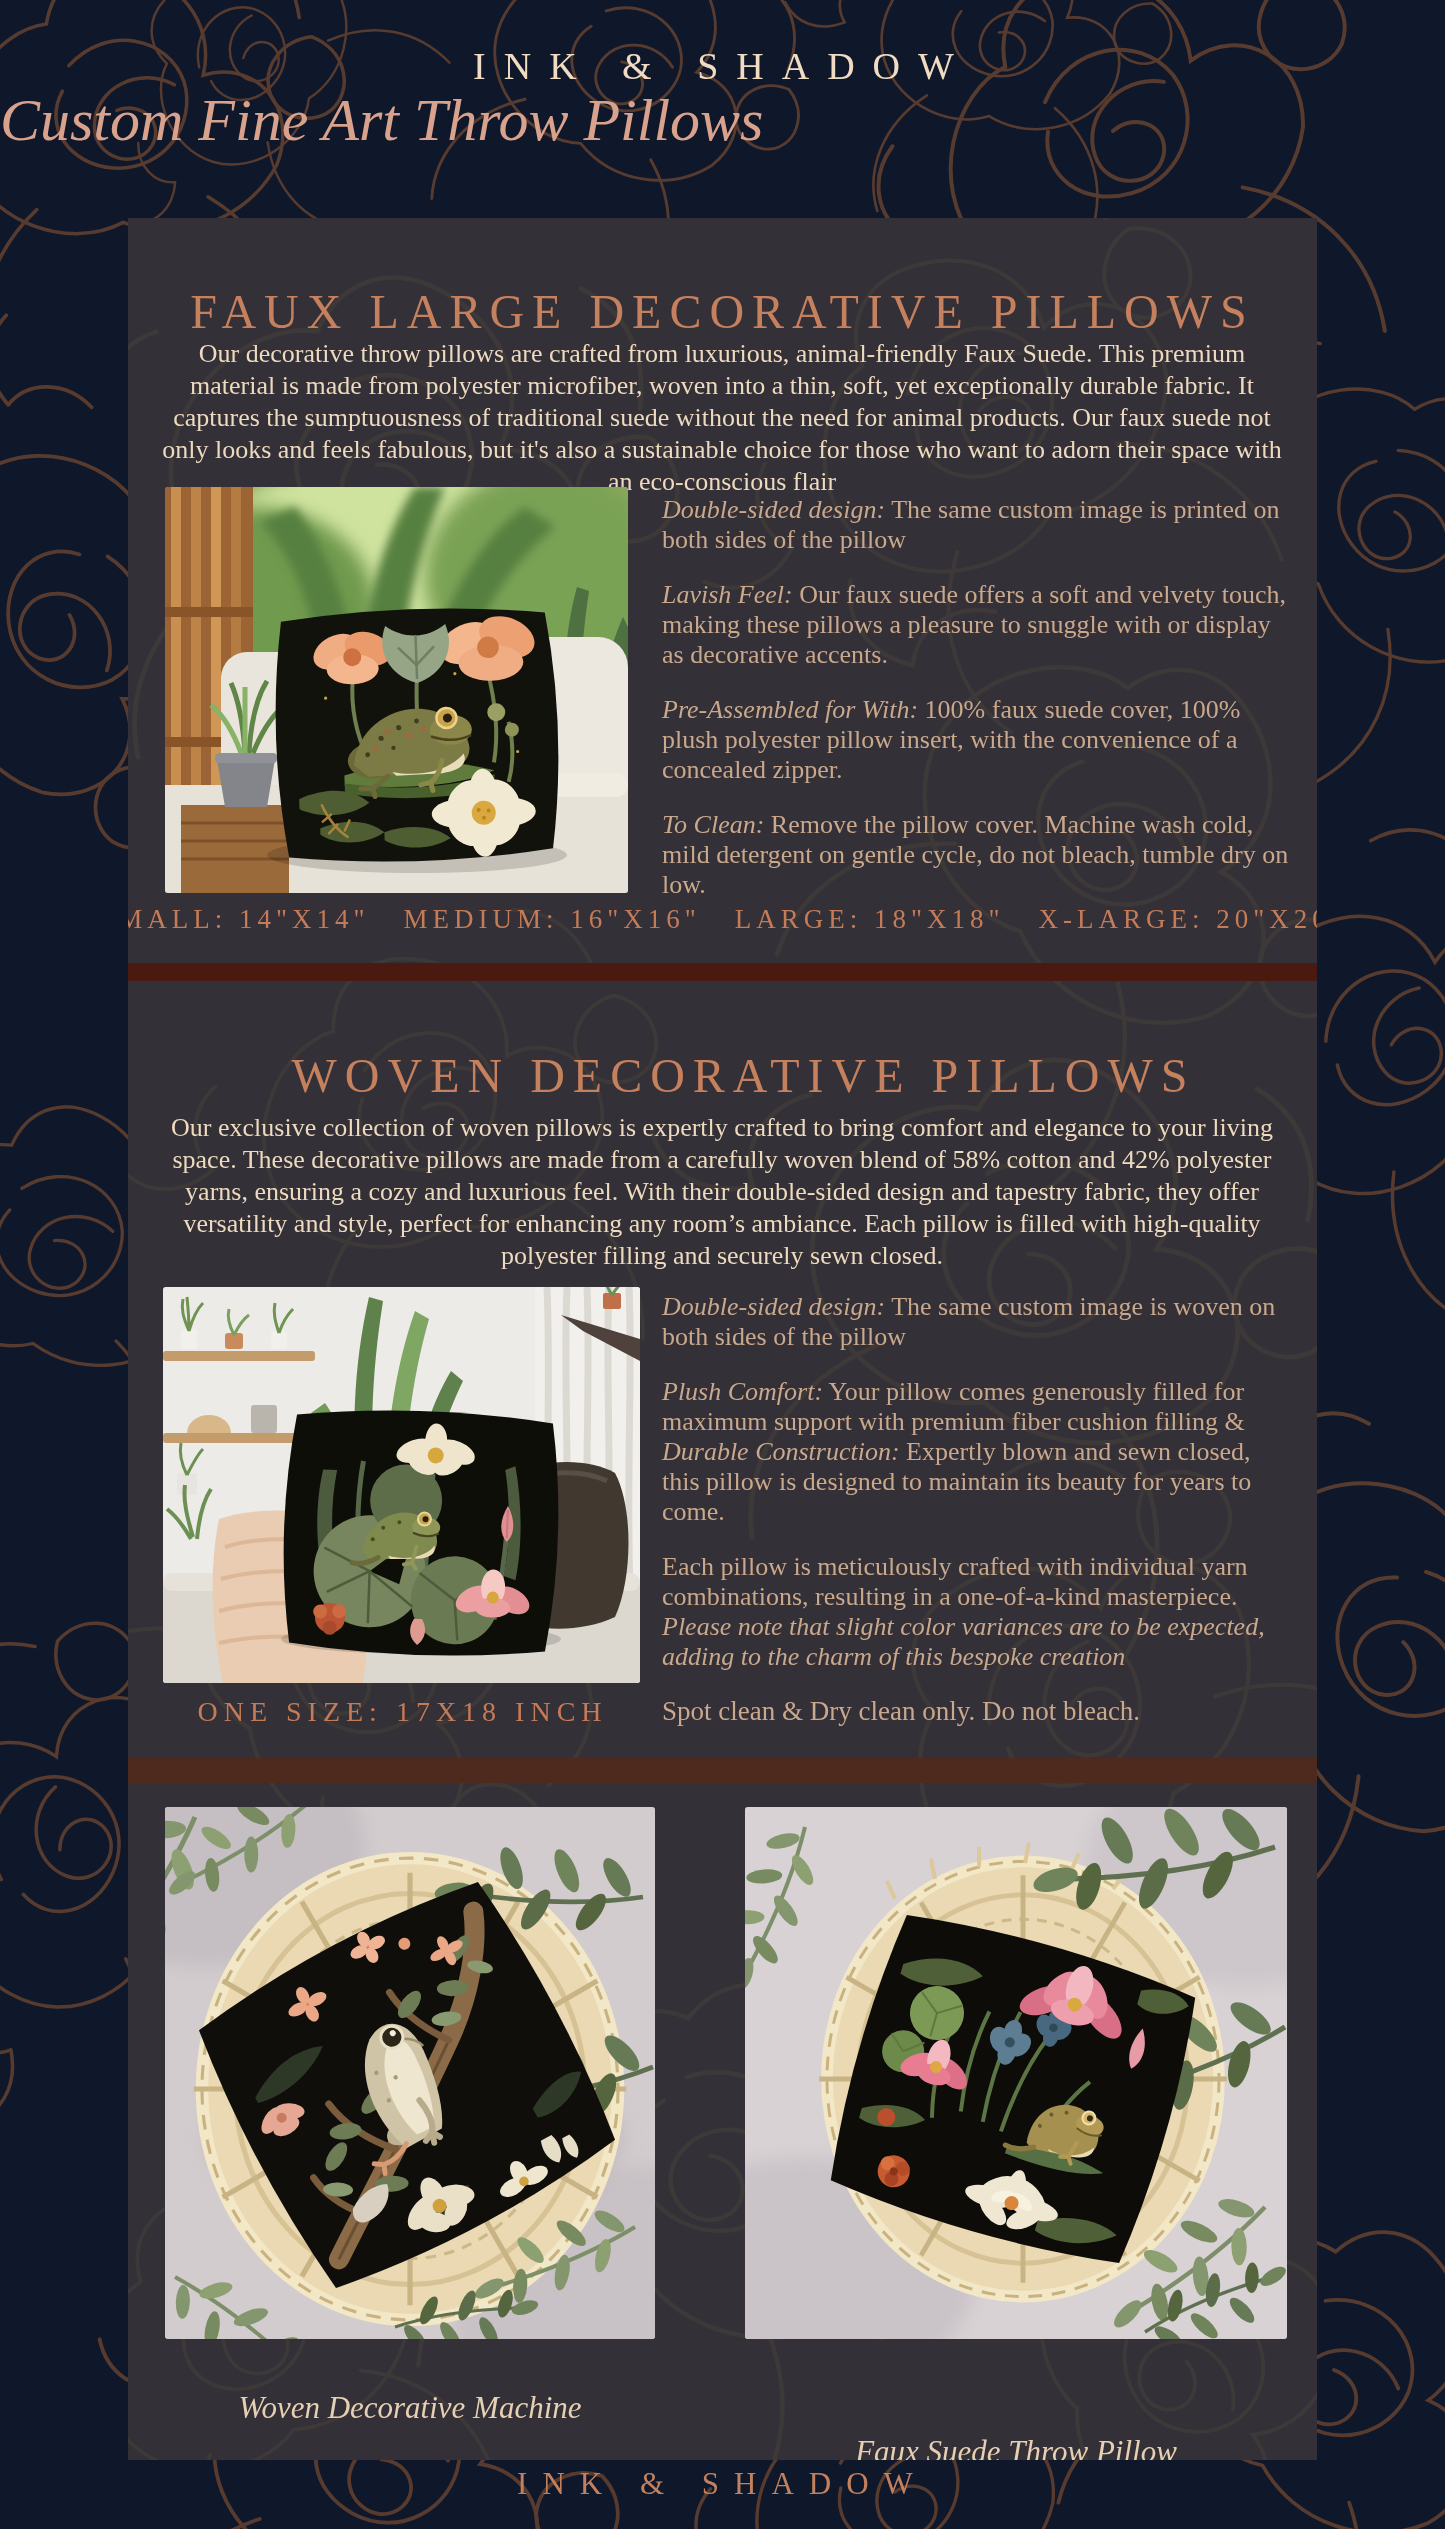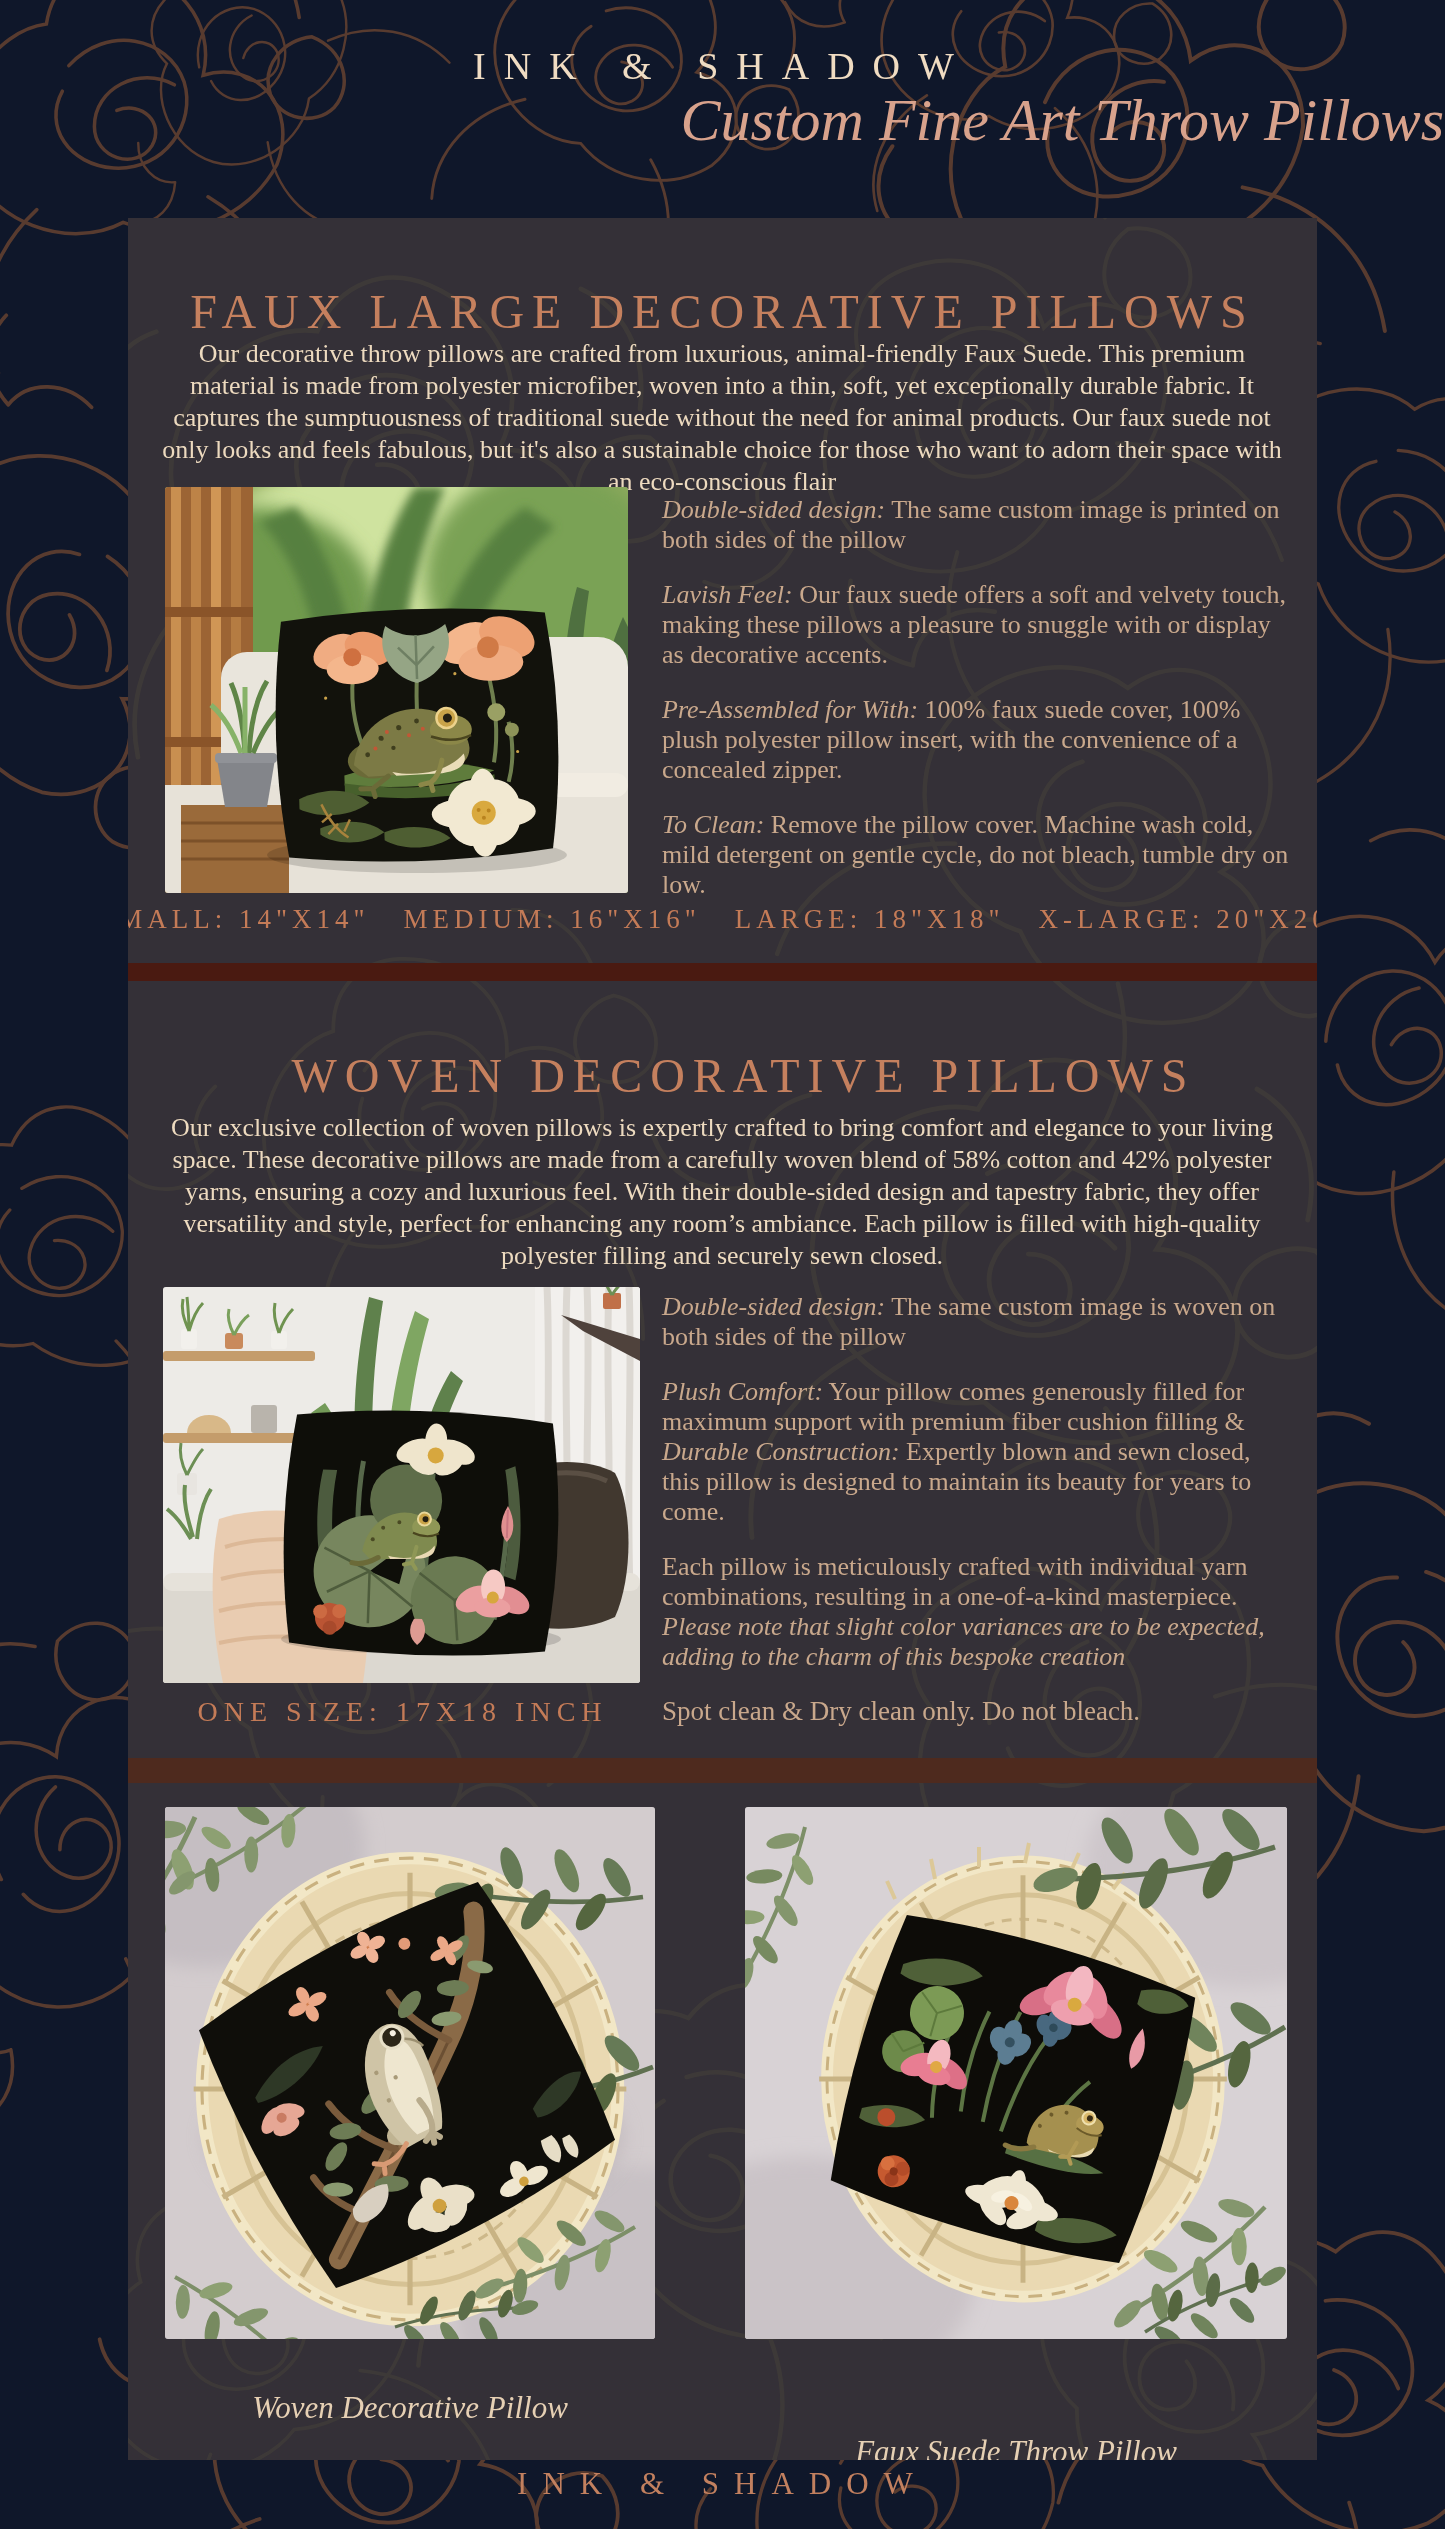--- a/index.html
+++ b/index.html
@@ -4,21 +4,21 @@
 <style>
   html,body{margin:0;padding:0;background:#2b1410;}
   .page{position:relative;width:1445px;height:2529px;margin:0 auto;overflow:hidden;
         background:#0f172a;font-family:"Liberation Serif","DejaVu Serif",serif;}
   .bg-art{position:absolute;left:0;top:0;width:1445px;height:2529px;color:#8a5433;opacity:.6;}
   .panel{position:absolute;left:128px;top:218px;width:1189px;height:2242px;background:#343037;overflow:hidden;}
   .panel-art{position:absolute;left:0;top:0;width:1189px;height:2242px;color:#46423a;opacity:.55;}
 
   .brand-top{position:absolute;left:0;top:44px;width:1445px;text-align:center;
              font-size:38px;letter-spacing:18px;color:#f0dcc2;font-weight:400;}
-  .tagline{position:absolute;left:0;top:86px;width:1444px;text-align:right;font-style:italic;
+  .tagline{position:absolute;left:0;top:86px;width:1444px;text-align:left;font-style:italic;
            font-size:60px;color:#d8a28c;font-weight:400;}
 
   .sec-title{position:absolute;width:1189px;text-align:center;font-size:48px;letter-spacing:8px;
              color:#c5805e;font-weight:400;white-space:nowrap;}
   .t-faux{top:26px;} .t-woven{top:790px;margin-left:21px;}
 
   .intro{position:absolute;left:34px;width:1120px;text-align:center;color:#eddabf;
          font-size:26px;line-height:32px;}
   .i-faux{top:94px;} .i-woven{top:868px;}
 
@@ -711,19 +711,19 @@
               <circle cx="-8" cy="-6" r="7" fill="#d8703f"></circle>
               <circle cx="8" cy="-5" r="7" fill="#b44c28"></circle>
               <circle cx="0" cy="8" r="7" fill="#a84424"></circle>
               <circle r="4" fill="#8a3418"></circle>
             </g>
           <circle cx="-114" cy="62" r="9" fill="#bb4e2c"></circle>
         </g>
       </svg>
     </div>
 
-    <div class="caption cap-l">Woven Decorative Pillow</div>
+    <div class="caption cap-l">Woven Decorative Machine</div>
     <div class="caption cap-r">Faux Suede Throw Pillow</div>
   </div>
 
   
   <div class="brand-bottom">INK &amp; SHADOW</div>
 </div>
 
 </body></html>

